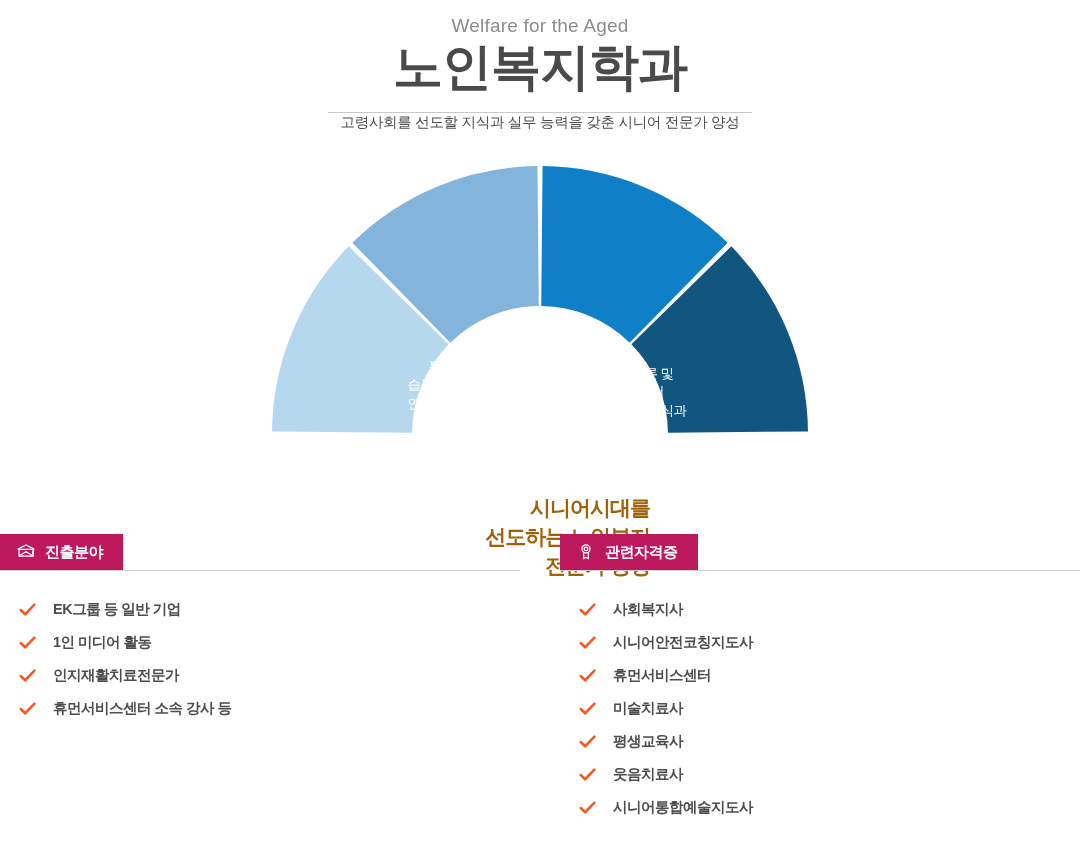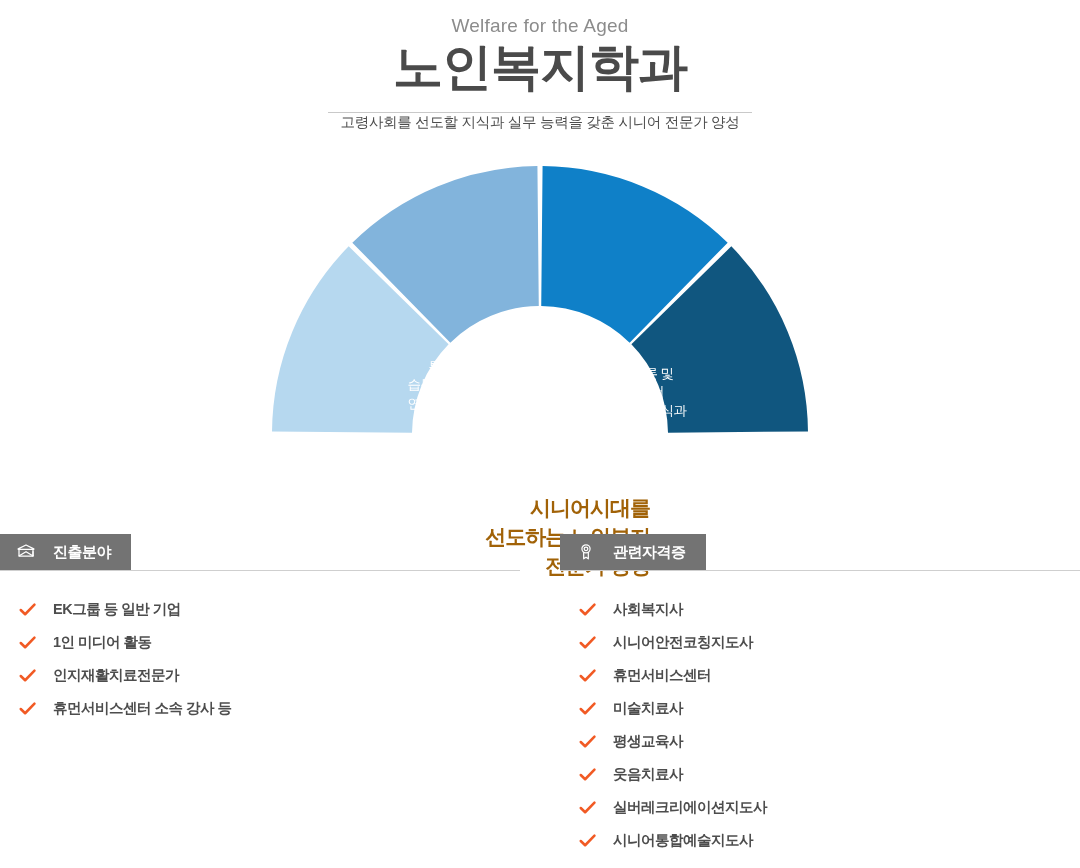--- a/index.html
+++ b/index.html
@@ -104,22 +104,22 @@
   .col-left  { width: 520px; margin-left: 0px; }
   .col-right { width: 520px; margin-left: 40px; }
 
   .sec-head {
     position: relative;
     height: 36px;
   }
   .sec-tab {
     display: inline-flex;
     align-items: center;
-    gap: 17px;
-    background: #737373;
+    gap: 9px;
+    background: #be185d;
     height: 36px;
     padding: 0 20px 0 16px;
     box-sizing: border-box;
   }
   .sec-title {
     color: #ffffff;
     font-size: 15px;
     font-weight: 700;
     letter-spacing: -0.5px;
   }
@@ -312,26 +312,18 @@
           </svg>
         </span>
         <span class="item-text">웃음치료사</span>
       </li>
       <li>
         <span class="check">
           <svg viewBox="0 0 24 24" width="19" height="19" fill="none" stroke="#f15a24" stroke-width="3.2" stroke-linecap="round" stroke-linejoin="round">
             <path d="M3.5 12.6 9 18 20.8 5.8"></path>
           </svg>
         </span>
-        <span class="item-text">실버레크리에이션지도사</span>
-      </li>
-      <li>
-        <span class="check">
-          <svg viewBox="0 0 24 24" width="19" height="19" fill="none" stroke="#f15a24" stroke-width="3.2" stroke-linecap="round" stroke-linejoin="round">
-            <path d="M3.5 12.6 9 18 20.8 5.8"></path>
-          </svg>
-        </span>
         <span class="item-text">시니어통합예술지도사</span>
       </li>
     </ul>
   </div>
 
 </div>
 
 </body></html>

